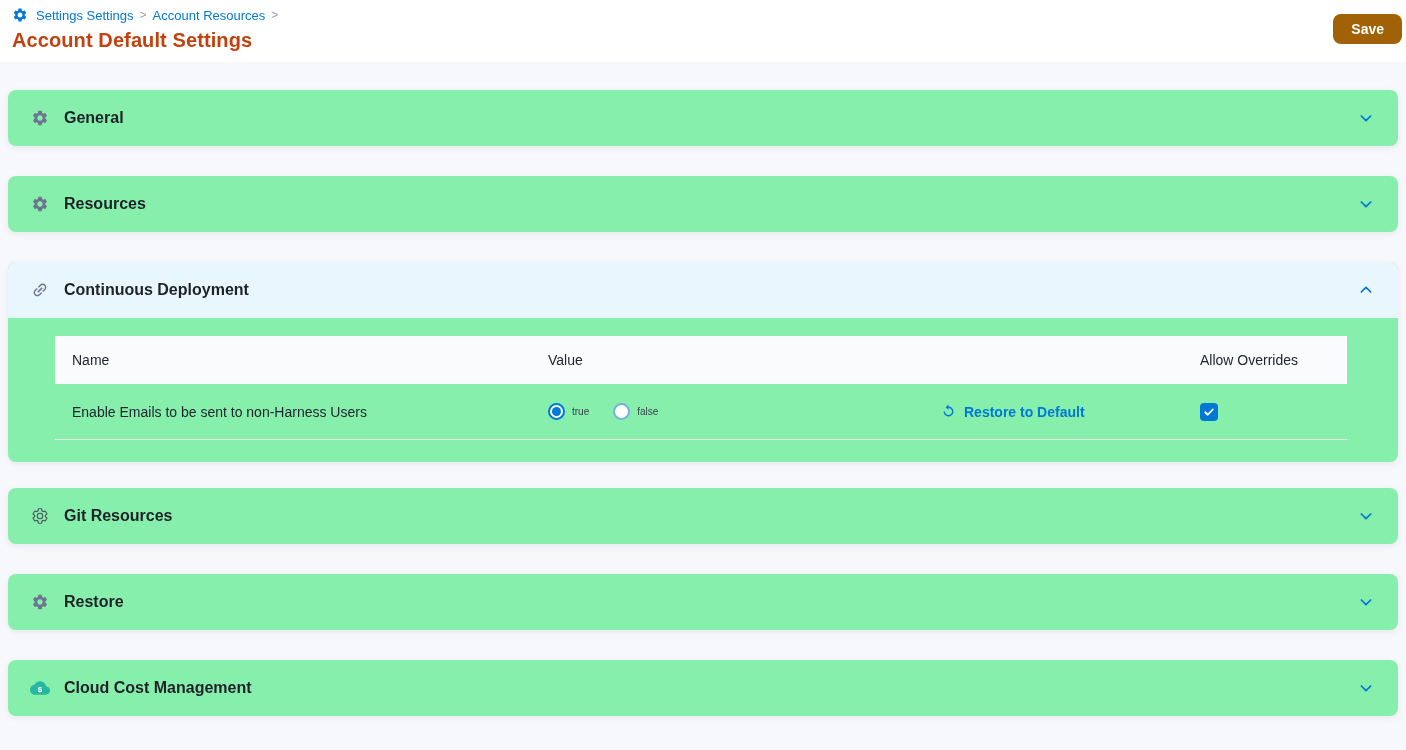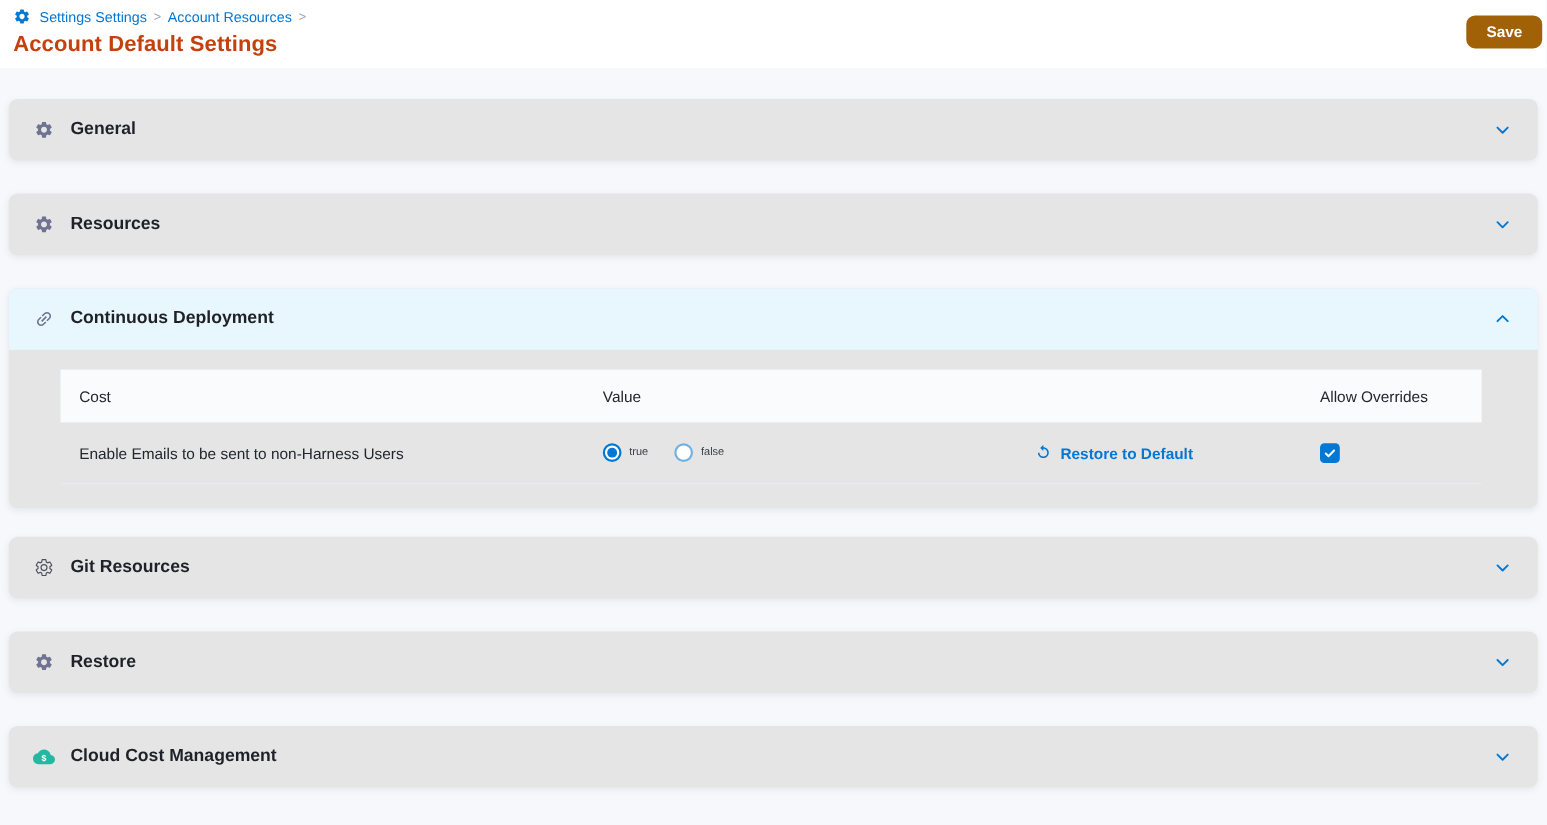--- a/index.html
+++ b/index.html
@@ -35,21 +35,21 @@
     background: #a16207; color: #ffffff;
     border: none; border-radius: 8px;
     font-family: "Liberation Sans", sans-serif;
     font-size: 14px; font-weight: 700;
     padding: 7px 18px; height: 30px; line-height: 16px;
     cursor: pointer;
   }
   
   .card {
     margin: 0 8px;
-    background: #e5e5e5;
+    background: #86efac;
     border-radius: 8px;
     box-shadow: 0 2px 6px rgba(96,97,112,0.10);
   }
   .card.mt-first { margin-top: 28px; }
   .card.mt-30 { margin-top: 30px; }
   .card.mt-26 { margin-top: 26px; }
   .section-header {
     height: 56px;
     display: flex; align-items: center;
     padding: 0 24px 0 22px;
@@ -174,21 +174,21 @@
     <span class="section-label">Continuous Deployment</span>
     <span class="chevron">
       <svg width="16" height="16" viewBox="0 0 24 24" fill="none" stroke="#0278d5" stroke-width="2.6" stroke-linecap="round" stroke-linejoin="round">
           <polyline points="5 15 12 8 19 15"></polyline>
         </svg>
     </span>
   </div>
   <div class="section-body">
     <div class="settings-table">
       <div class="t-row head">
-        <div class="t-cell">Cost</div>
+        <div class="t-cell">Name</div>
         <div class="t-cell">Value</div>
         <div class="t-cell"></div>
         <div class="t-cell">Allow Overrides</div>
       </div>
       <div class="t-row body-row">
         <div class="t-cell">Enable Emails to be sent to non-Harness Users</div>
         <div class="t-cell">
           <span class="radio-option">
             <span class="radio selected">
                 <span class="dot"></span>

